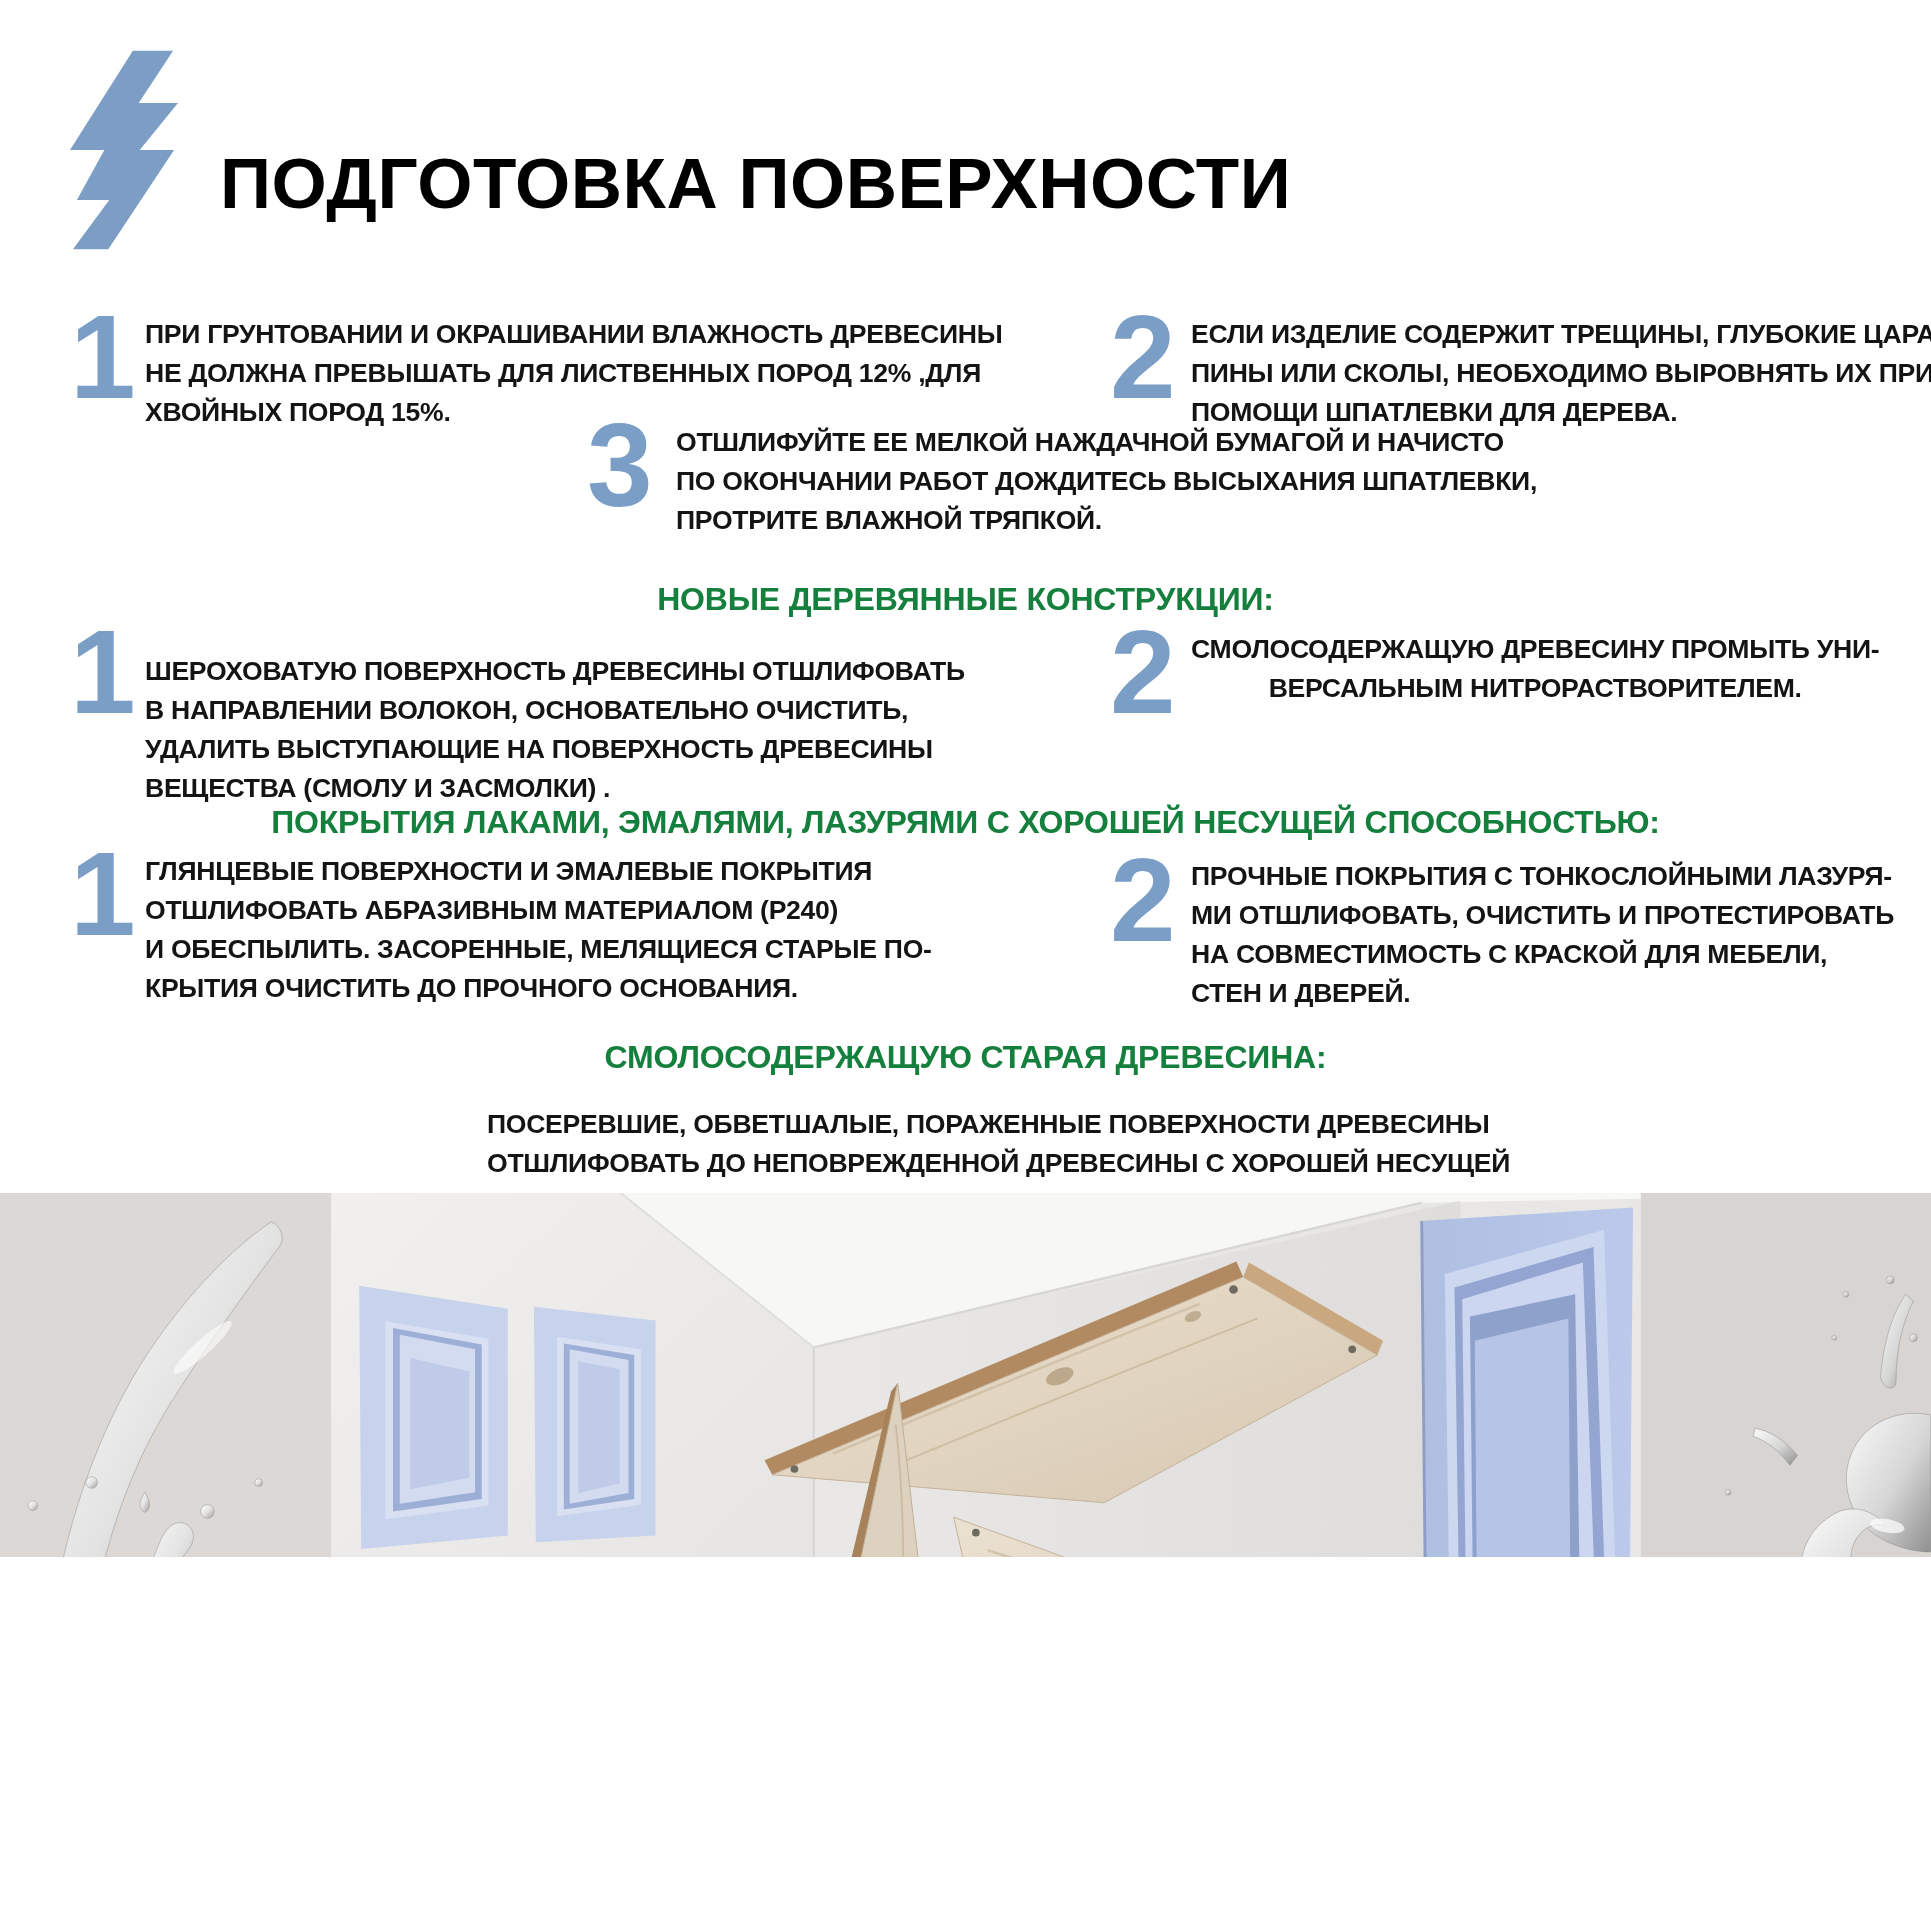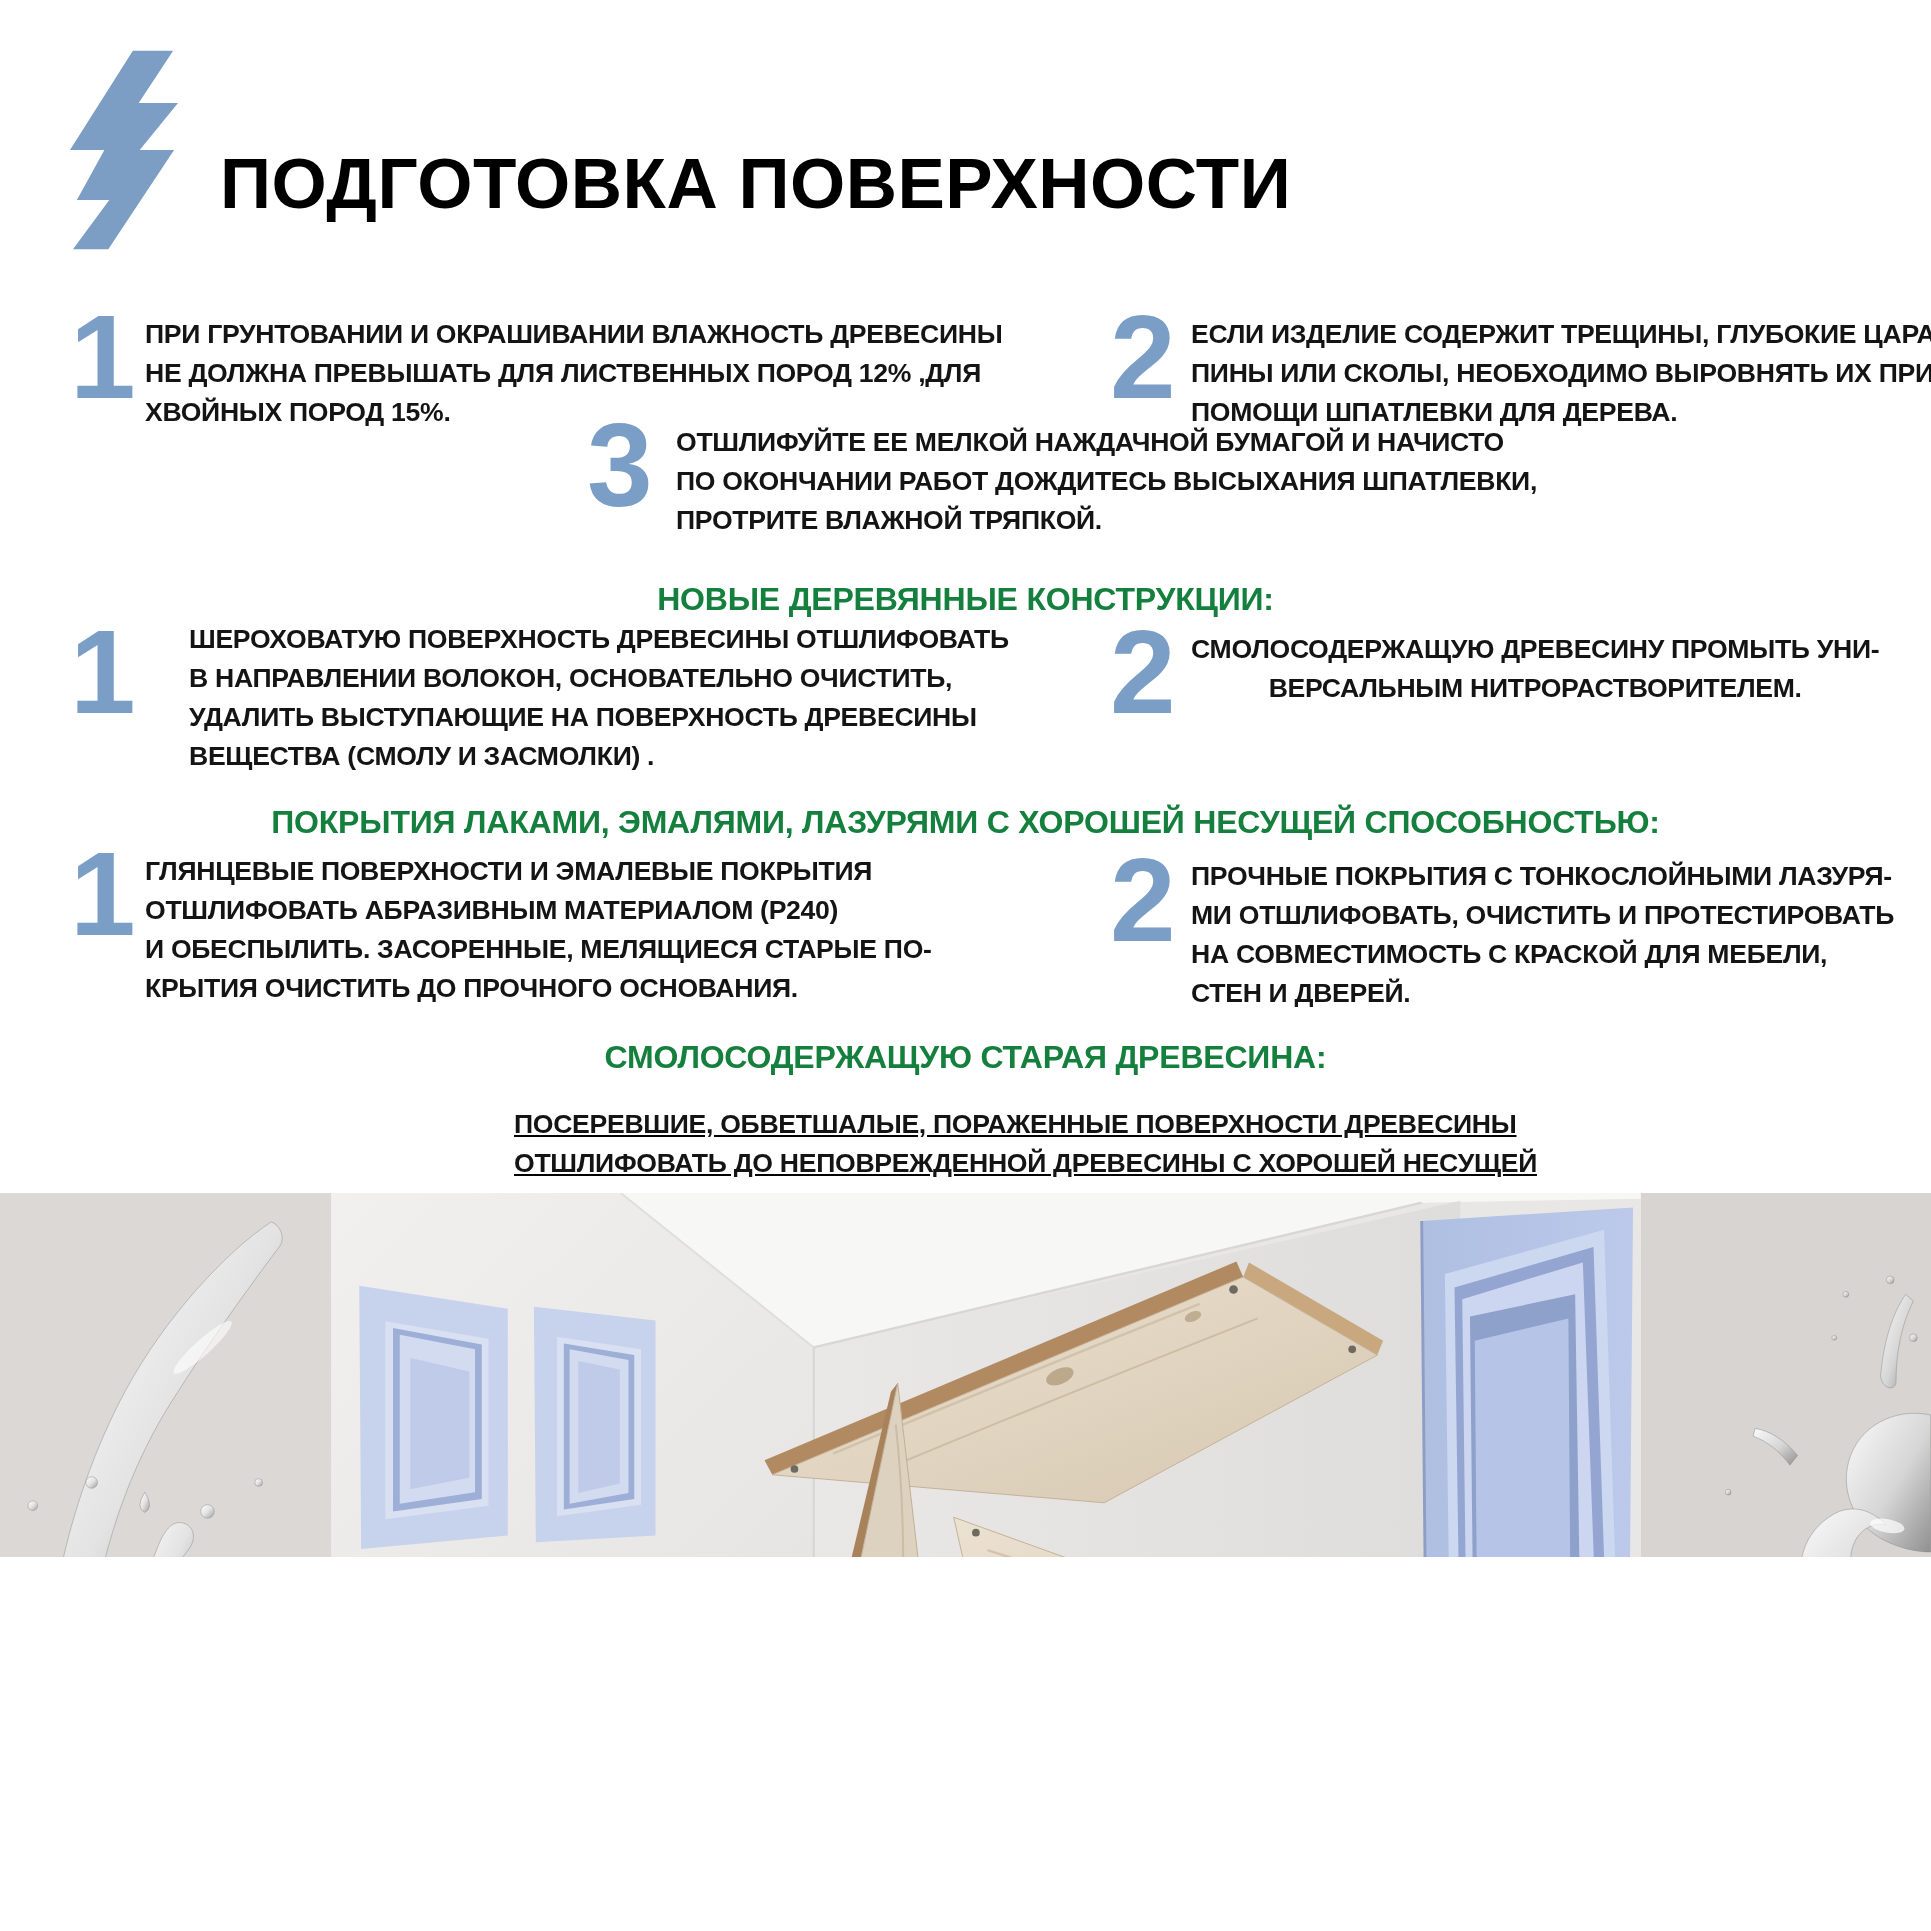--- a/index.html
+++ b/index.html
@@ -61,21 +61,21 @@
   <div class="num" style="left:587px;top:417px;">3</div>
   <div class="body-text" style="left:676px;top:423px;">
     <div class="t-line">ОТШЛИФУЙТЕ ЕЕ МЕЛКОЙ НАЖДАЧНОЙ БУМАГОЙ И НАЧИСТО</div>
     <div class="t-line">ПО ОКОНЧАНИИ РАБОТ ДОЖДИТЕСЬ ВЫСЫХАНИЯ ШПАТЛЕВКИ,</div>
     <div class="t-line">ПРОТРИТЕ ВЛАЖНОЙ ТРЯПКОЙ.</div>
   </div>
 
   <div class="section-heading" style="top:581px;">НОВЫЕ ДЕРЕВЯННЫЕ КОНСТРУКЦИИ:</div>
 
   <div class="num" style="left:70px;top:624px;">1</div>
-  <div class="body-text" style="left:145px;top:620px;margin-left:44px;">
+  <div class="body-text" style="left:145px;top:652px;">
     <div class="t-line">ШЕРОХОВАТУЮ ПОВЕРХНОСТЬ ДРЕВЕСИНЫ ОТШЛИФОВАТЬ</div>
     <div class="t-line">В НАПРАВЛЕНИИ ВОЛОКОН, ОСНОВАТЕЛЬНО ОЧИСТИТЬ,</div>
     <div class="t-line">УДАЛИТЬ ВЫСТУПАЮЩИЕ НА ПОВЕРХНОСТЬ ДРЕВЕСИНЫ</div>
     <div class="t-line">ВЕЩЕСТВА (СМОЛУ И ЗАСМОЛКИ) .</div>
   </div>
 
   <div class="num" style="left:1110px;top:624px;">2</div>
   <div class="body-text" style="left:1191px;top:630px;text-align:center;">
     <div class="t-line">СМОЛОСОДЕРЖАЩУЮ ДРЕВЕСИНУ ПРОМЫТЬ УНИ-</div>
     <div class="t-line">ВЕРСАЛЬНЫМ НИТРОРАСТВОРИТЕЛЕМ.</div>
@@ -93,21 +93,21 @@
 
   <div class="num" style="left:1110px;top:852px;">2</div>
   <div class="body-text" style="left:1191px;top:857px;">
     <div class="t-line">ПРОЧНЫЕ ПОКРЫТИЯ С ТОНКОСЛОЙНЫМИ ЛАЗУРЯ-</div>
     <div class="t-line">МИ ОТШЛИФОВАТЬ, ОЧИСТИТЬ И ПРОТЕСТИРОВАТЬ</div>
     <div class="t-line">НА СОВМЕСТИМОСТЬ С КРАСКОЙ ДЛЯ МЕБЕЛИ,</div>
     <div class="t-line">СТЕН И ДВЕРЕЙ.</div>
   </div>
 
   <div class="section-heading" style="top:1039px;">СМОЛОСОДЕРЖАЩУЮ СТАРАЯ ДРЕВЕСИНА:</div>
-  <div class="body-text" style="left:514px;top:1105px;text-decoration:underline;">
+  <div class="body-text" style="left:487px;top:1105px;">
     <div class="t-line">ПОСЕРЕВШИЕ, ОБВЕТШАЛЫЕ, ПОРАЖЕННЫЕ ПОВЕРХНОСТИ ДРЕВЕСИНЫ</div>
     <div class="t-line">ОТШЛИФОВАТЬ ДО НЕПОВРЕЖДЕННОЙ ДРЕВЕСИНЫ С ХОРОШЕЙ НЕСУЩЕЙ</div>
     <div class="t-line">СПОСОБНОСТЬЮ, ОСНОВАТЕЛЬНО ОЧИСТИТЬ И ОБЕСПЫЛИТЬ.</div>
   </div>
 
   <div class="collage">
 
     <div class="pane-left">
       <svg width="331" height="579" viewBox="0 0 343 600">
         <defs>

